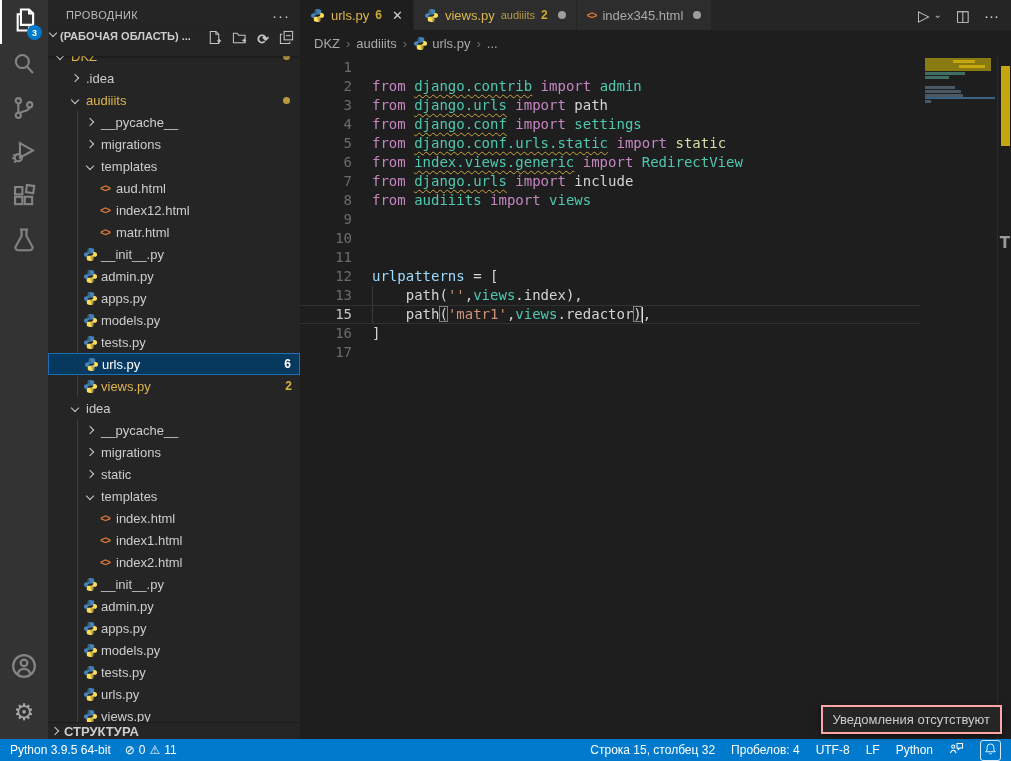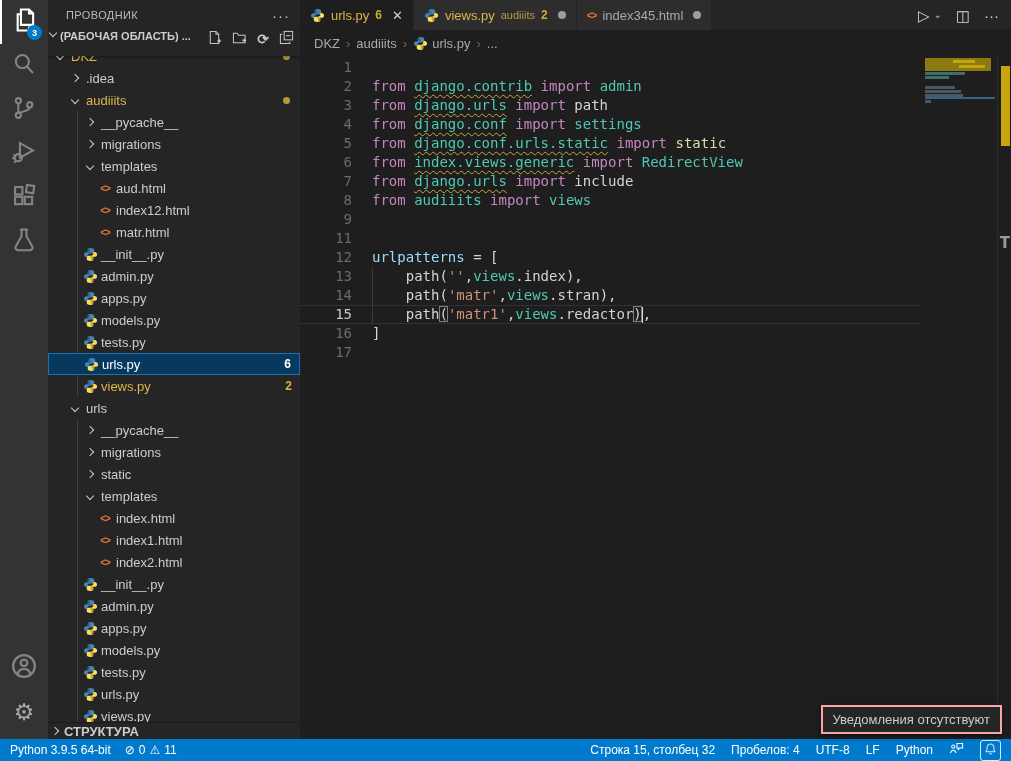--- a/index.html
+++ b/index.html
@@ -367,21 +367,21 @@
               </svg>
             </span>
           </span>
           <span class="tlabel">views.py</span>
           <span class="tbadge y">2</span>
         </div>
         <div class="trow" style="padding-left: 19px;">
           <span class="slot">
             <span class="chev down"></span>
           </span>
-          <span class="tlabel">urls</span>
+          <span class="tlabel">idea</span>
         </div>
         <div class="trow" style="padding-left: 34px;">
           <span class="gline"></span>
           <span class="slot">
             <span class="chev right"></span>
           </span>
           <span class="tlabel">__pycache__</span>
         </div>
         <div class="trow" style="padding-left: 34px;">
           <span class="gline"></span>
@@ -581,24 +581,24 @@
       <div id="code">
           <div class="line"><span class="ln">1</span></div>
           <div class="line"><span class="ln">2</span><span class="tk-kw">from</span><span class="tk-pl"> </span><span class="tk-mod">django.contrib</span><span class="tk-pl"> </span><span class="tk-kw">import</span><span class="tk-pl"> </span><span class="tk-typ">admin</span></div>
           <div class="line"><span class="ln">3</span><span class="tk-kw">from</span><span class="tk-pl"> </span><span class="tk-mod">django.urls</span><span class="tk-pl"> </span><span class="tk-kw">import</span><span class="tk-pl"> </span><span class="tk-pl">path</span></div>
           <div class="line"><span class="ln">4</span><span class="tk-kw">from</span><span class="tk-pl"> </span><span class="tk-mod">django.conf</span><span class="tk-pl"> </span><span class="tk-kw">import</span><span class="tk-pl"> </span><span class="tk-typ">settings</span></div>
           <div class="line"><span class="ln">5</span><span class="tk-kw">from</span><span class="tk-pl"> </span><span class="tk-mod">django.conf.urls.static</span><span class="tk-pl"> </span><span class="tk-kw">import</span><span class="tk-pl"> </span><span class="tk-fn">static</span></div>
           <div class="line"><span class="ln">6</span><span class="tk-kw">from</span><span class="tk-pl"> </span><span class="tk-mod">index.views.generic</span><span class="tk-pl"> </span><span class="tk-kw">import</span><span class="tk-pl"> </span><span class="tk-typ">RedirectView</span></div>
           <div class="line"><span class="ln">7</span><span class="tk-kw">from</span><span class="tk-pl"> </span><span class="tk-mod">django.urls</span><span class="tk-pl"> </span><span class="tk-kw">import</span><span class="tk-pl"> </span><span class="tk-pl">include</span></div>
           <div class="line"><span class="ln">8</span><span class="tk-kw">from</span><span class="tk-pl"> </span><span class="tk-typ">audiiits</span><span class="tk-pl"> </span><span class="tk-kw">import</span><span class="tk-pl"> </span><span class="tk-typ">views</span></div>
           <div class="line"><span class="ln">9</span></div>
+          <div class="line"><span class="ln">10</span></div>
           <div class="line"><span class="ln">11</span></div>
           <div class="line"><span class="ln">12</span><span class="tk-var">urlpatterns</span><span class="tk-pl"> </span><span class="tk-pl">=</span><span class="tk-pl"> </span><span class="tk-pl">[</span></div>
           <div class="line g"><span class="ln">13</span><span class="tk-pl">    </span><span class="tk-pl">path</span><span class="tk-pl">(</span><span class="tk-str">''</span><span class="tk-pl">,</span><span class="tk-typ">views</span><span class="tk-pl">.</span><span class="tk-pl">index</span><span class="tk-pl">),</span></div>
-          <div class="line g"><span class="ln">14</span><span class="tk-pl">    </span><span class="tk-pl">path</span><span class="tk-pl">(</span><span class="tk-str">'matr'</span><span class="tk-pl">,</span><span class="tk-typ">views</span><span class="tk-pl">.</span><span class="tk-pl">stran</span><span class="tk-pl">),</span></div>
           <div class="line cur g"><span class="ln">15</span><span class="tk-pl">    </span><span class="tk-pl">path</span><span class="tk-bm">(</span><span class="tk-str">'matr1'</span><span class="tk-pl">,</span><span class="tk-typ">views</span><span class="tk-pl">.</span><span class="tk-pl">redactor</span><span class="tk-bm">)</span><span class="tk-cursor"></span><span class="tk-pl">,</span></div>
           <div class="line"><span class="ln">16</span><span class="tk-pl">]</span></div>
           <div class="line"><span class="ln">17</span></div>
         </div>
       <div id="minimap">
         <div class="mm-yellow">
             <span class="fleck" style="left:28px;top:2px;width:22px;"></span>
             <span class="fleck" style="left:34px;top:7px;width:26px;"></span>
           </div>
         <div class="mm-row mm-teal" style="width:40px;"></div>

